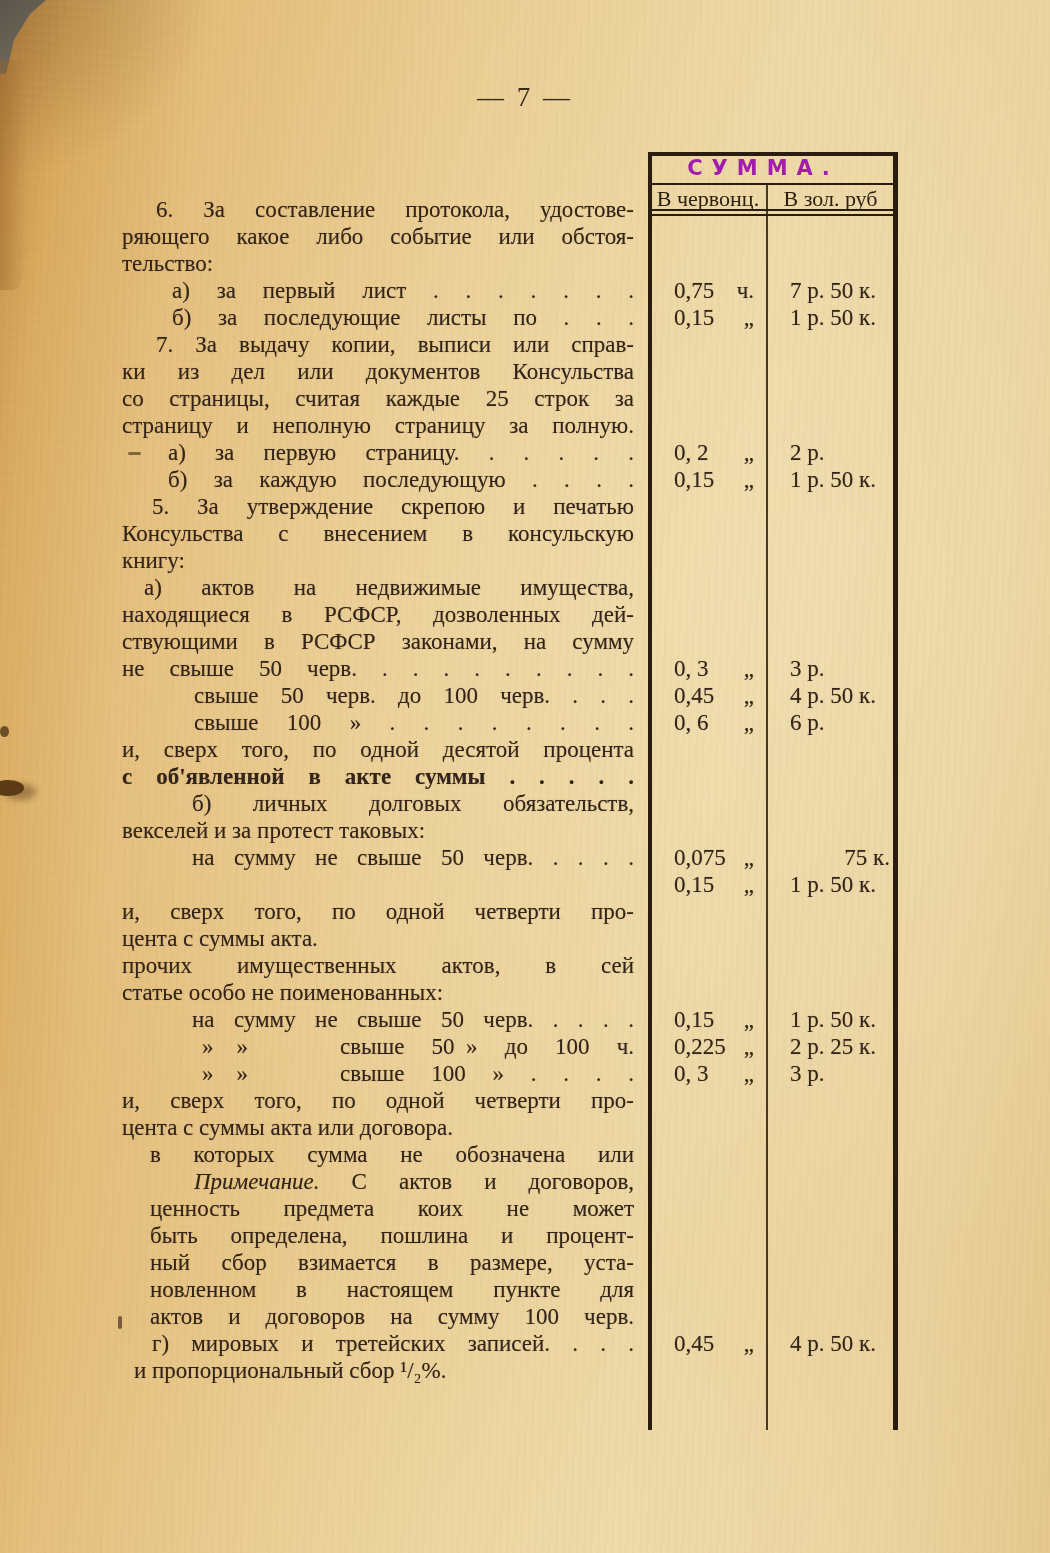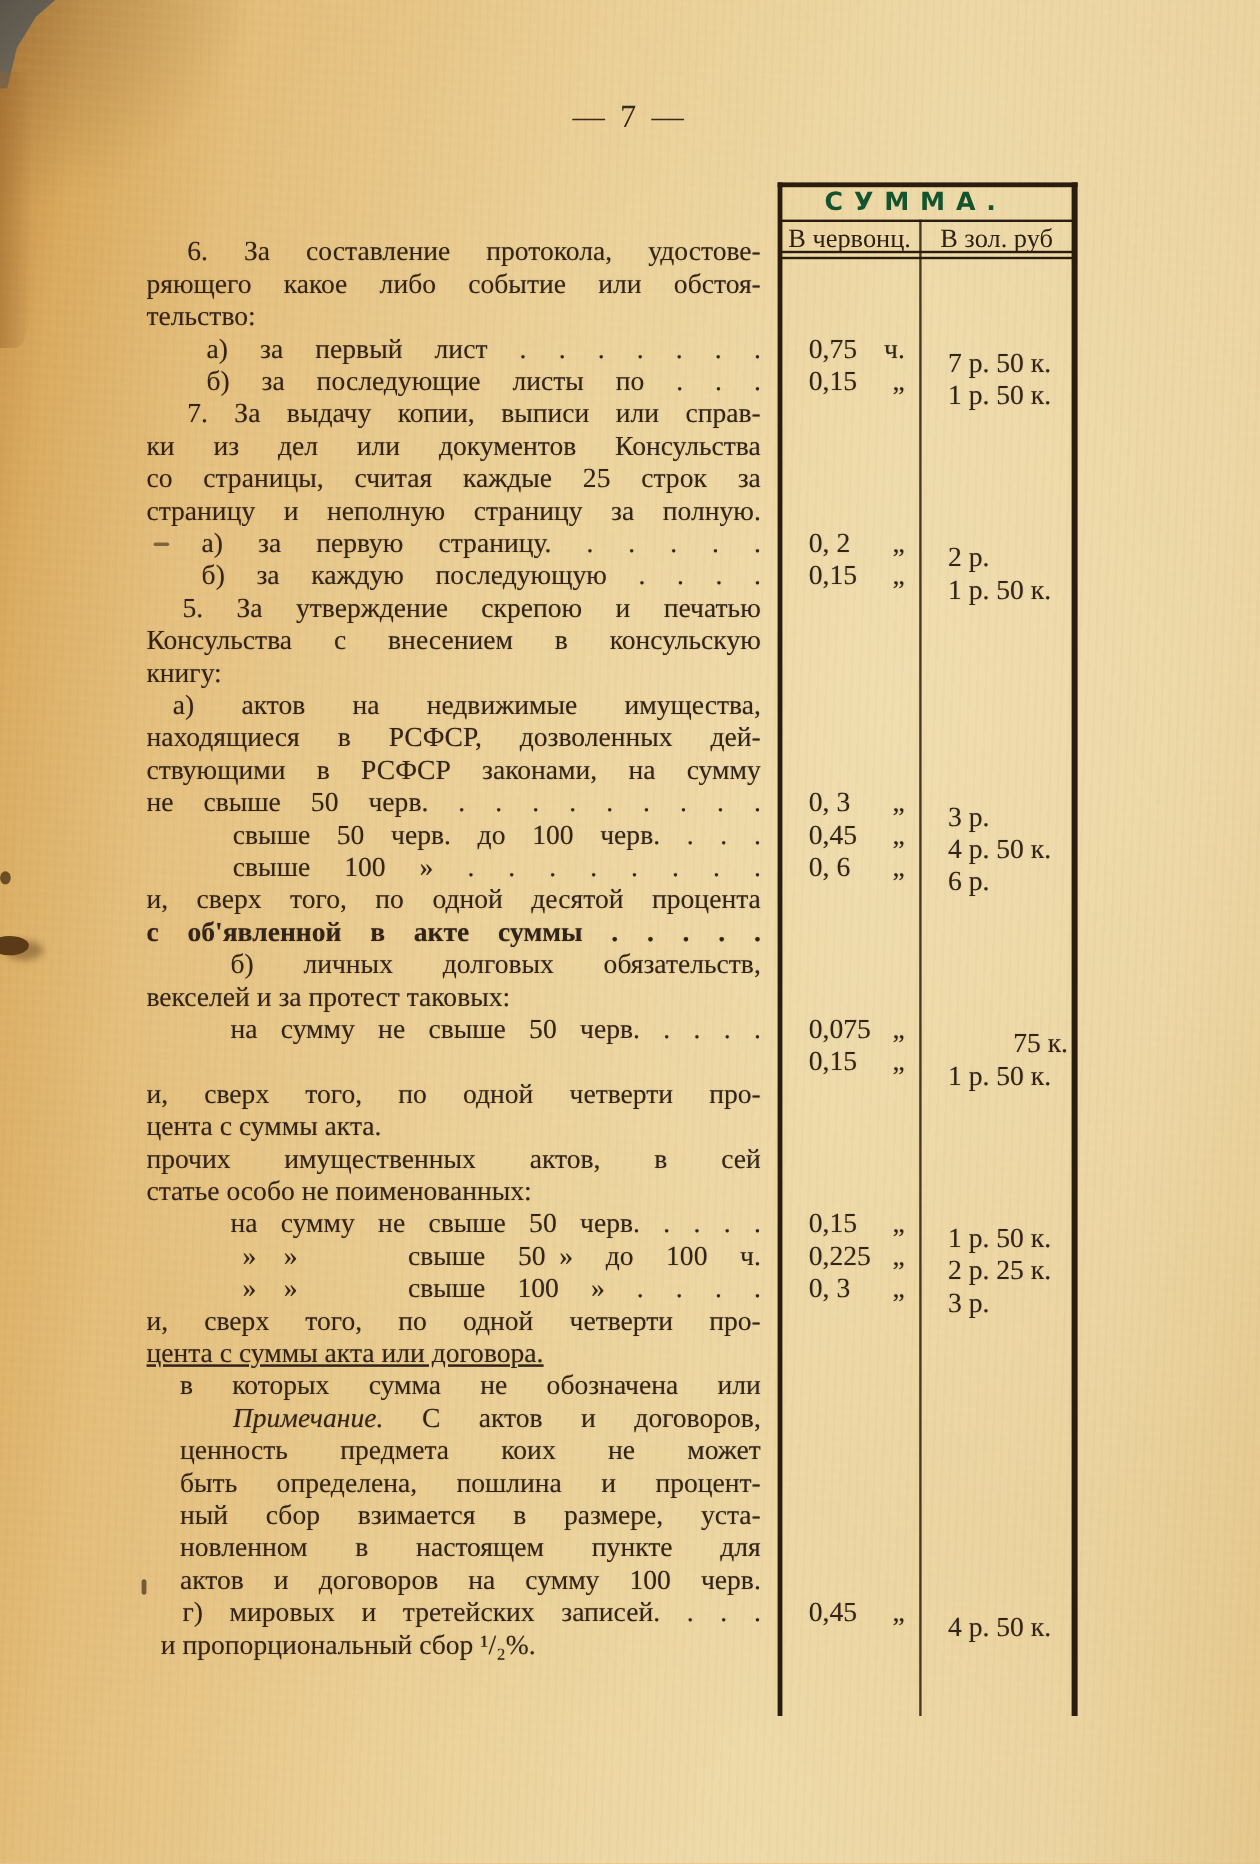--- a/index.html
+++ b/index.html
@@ -42,39 +42,39 @@
   .r-top   {left:648px;top:152px;width:250px;height:4px;}
   .r-title {left:650px;top:183px;width:246px;height:2px;}
   .r-dbl1  {left:650px;top:209px;width:246px;height:2px;}
   .r-dbl2  {left:650px;top:214px;width:246px;height:2px;}
   .v-left  {left:648px;top:152px;width:4px;height:1278px;}
   .v-mid   {left:766px;top:183px;width:2px;height:1247px;opacity:.85;}
   .v-right {left:893px;top:152px;width:5px;height:1278px;}
   .tbl-title{
     position:absolute;left:652px;top:156px;width:222px;text-align:center;
     font-family:"DejaVu Sans", sans-serif;font-weight:bold;font-size:21px;
-    letter-spacing:9px;color:#14532d;white-space:nowrap;
+    letter-spacing:9px;color:#a21caf;white-space:nowrap;
   }
   .col-h{
     position:absolute;top:186px;height:24px;text-align:center;
     font-size:22px;color:#2e2014;white-space:nowrap;
   }
   .col-h1{left:650px;width:116px;}
   .col-h2{left:768px;width:125px;}
   
   #lines{position:absolute;left:122px;top:196px;width:778px;color:#33241a;}
   .line{position:relative;height:27px;font-size:23px;line-height:27px;
         text-shadow:0 0 1px rgba(60,35,12,.35);}
   .txt{height:27px;overflow:hidden;}
   .txt.j{text-align:justify;}
   .txt.j::after{content:"";display:inline-block;width:100%;height:0;}
   .lead{font-style:italic;}
   .val1{position:absolute;left:552px;top:0;width:80px;display:flex;
         justify-content:space-between;white-space:nowrap;}
-  .val2{position:absolute;left:666px;top:12px;width:106px;white-space:nowrap;
+  .val2{position:absolute;left:666px;top:0;width:106px;white-space:nowrap;
         padding-left:2px;box-sizing:border-box;}
   .val2.r{text-align:right;padding-right:4px;}
 </style>
 </head>
 <body>
 
 <div class="page">
   <div class="grain"></div>
 </div>
 
@@ -255,21 +255,21 @@
       <div class="val1">
         <span>0, 3</span>
         <span>„</span>
       </div>
       <div class="val2">3 р.</div>
     </div>
     <div class="line">
       <div class="txt j" style="margin-left: 0px; width: 512px;">и, сверх того, по одной четверти про-</div>
     </div>
     <div class="line">
-      <div class="txt" style="margin-left: 0px; width: 512px; text-decoration: underline;">цента с суммы акта или договора.</div>
+      <div class="txt" style="margin-left: 0px; width: 512px;">цента с суммы акта или договора.</div>
     </div>
     <div class="line">
       <div class="txt j" style="margin-left: 28px; width: 484px;">в которых сумма не обозначена или</div>
     </div>
     <div class="line">
       <div class="txt j" style="margin-left: 72px; width: 440px;"><span class="lead">Примечание.</span> С актов и договоров,</div>
     </div>
     <div class="line">
       <div class="txt j" style="margin-left: 28px; width: 484px;">ценность предмета коих не может</div>
     </div>

